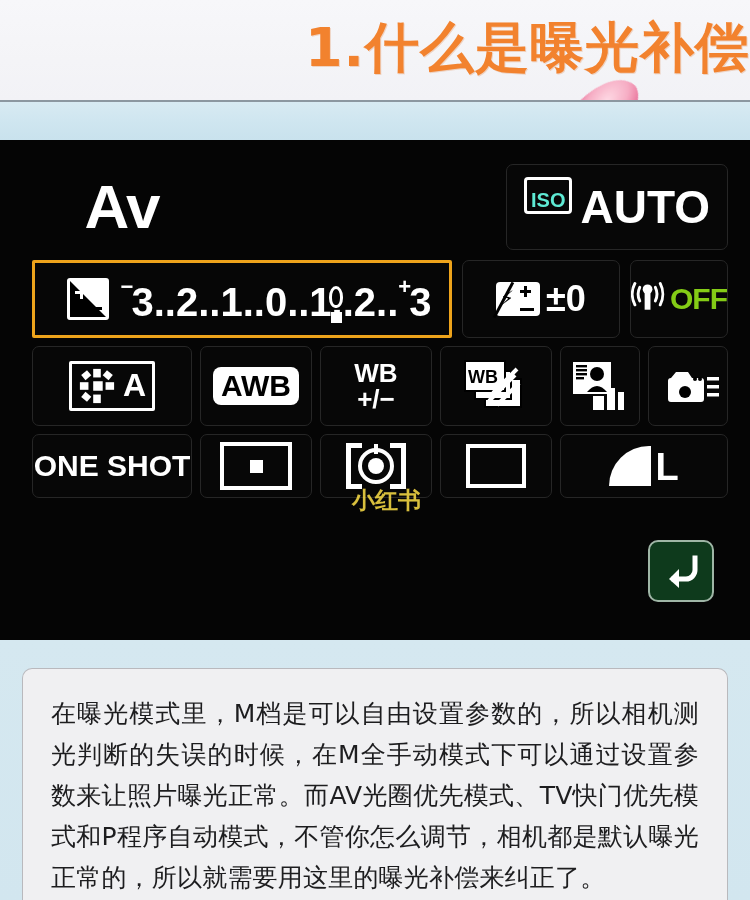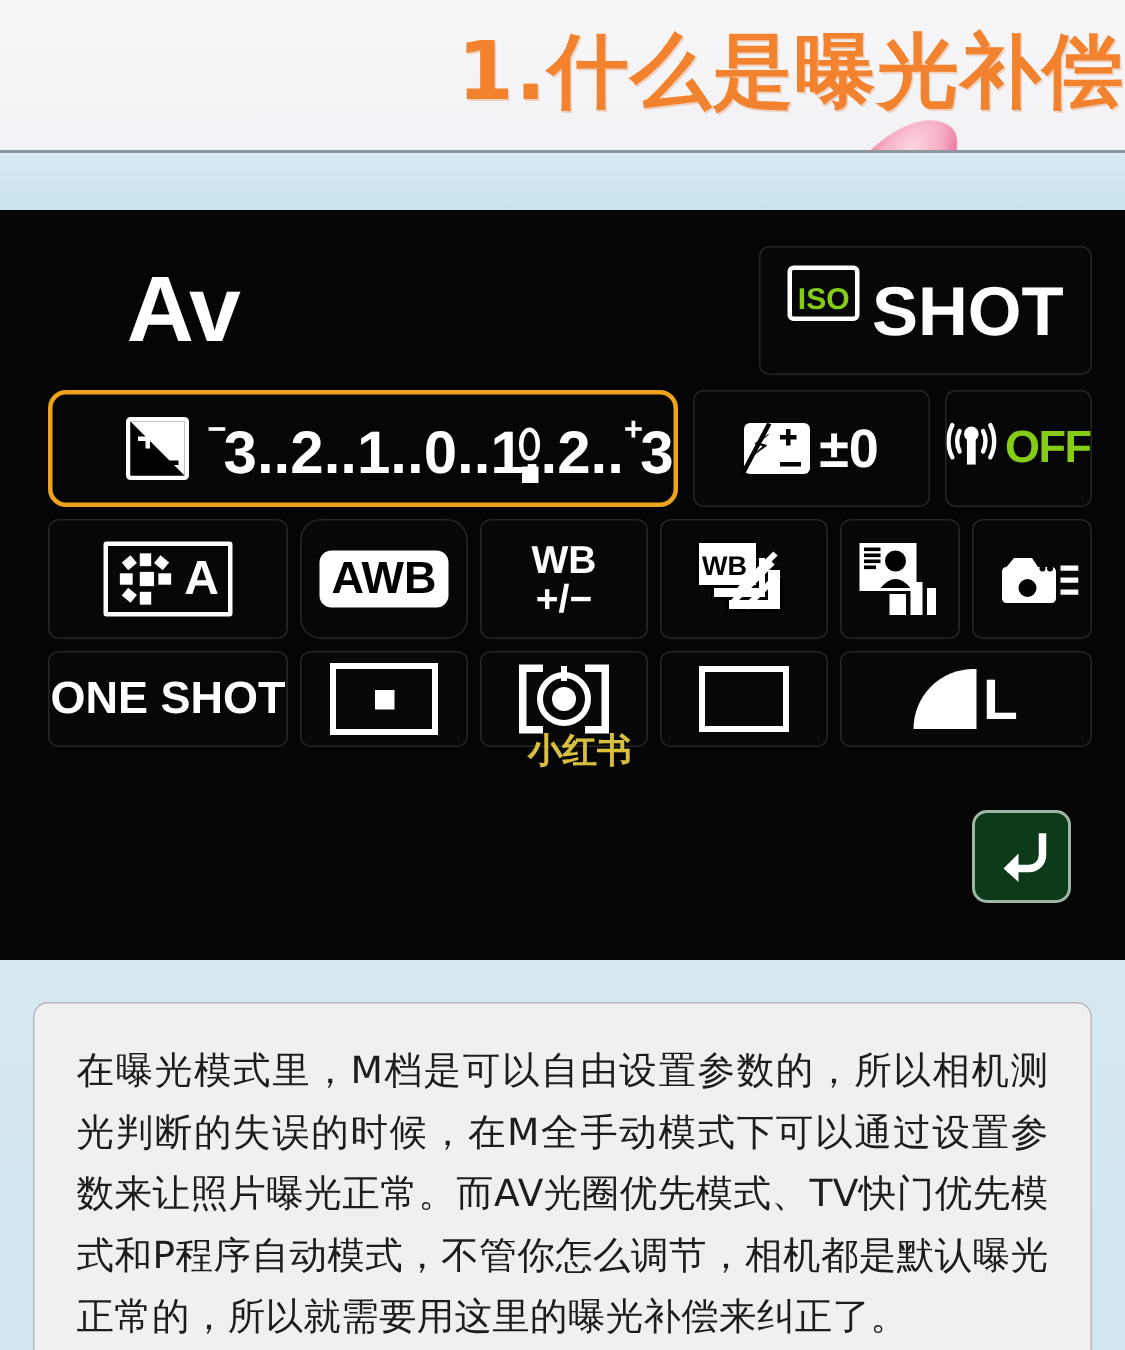--- a/index.html
+++ b/index.html
@@ -80,32 +80,32 @@
 
   
   .mode-av{left:10px;top:12px;width:180px;height:90px;}
   .mode-av .txt{font-size:62px;letter-spacing:-1px;}
   .aperture{left:318px;top:14px;width:118px;height:86px;}
   .aperture .txt{font-size:46px;}
   .isocell{left:484px;top:14px;width:222px;height:86px;}
   .iso-wrap{display:flex;align-items:center;gap:8px;}
   .iso-badge{
     border:3px solid #fff;border-radius:4px;
-    font-size:20px;font-weight:bold;color:#84cc16;
+    font-size:20px;font-weight:bold;color:#5eead4;
     padding:10px 4px 1px 4px;line-height:20px;
     font-family:"Liberation Sans",sans-serif;
     position:relative;top:-12px;
   }
   .iso-auto{font-size:46px;font-weight:bold;color:#fff;}
 
   
   .expcomp{
     left:10px;top:110px;width:420px;height:78px;
-    border:3px solid #eda31b;border-radius:12px;background:#060606;
-    justify-content:flex-end;
+    border:3px solid #eda31b;border-radius:2px;background:#060606;
+    justify-content:center;
   }
   .ec-icon{
     width:42px;height:42px;margin-left:14px;margin-right:12px;
     position:relative;flex:none;
     border:3px solid #fff;border-radius:3px;background:#000;
     box-sizing:border-box;
   }
   .ec-icon .tri{
     position:absolute;left:0;top:0;width:100%;height:100%;
     background:linear-gradient(225deg,#fff 0%,#fff 49.5%,#000 50.5%,#000 100%);
@@ -159,21 +159,21 @@
   .fc-icon .p:after{left:4px;top:0;width:3px;height:11px;}
   .fc-icon .m{position:absolute;right:6px;bottom:5px;width:14px;height:3px;background:#000;}
   .fc-val{font-size:36px;font-weight:bold;color:#fff;}
   .wifi{left:608px;top:110px;width:98px;height:78px;}
   .wifi-txt{font-size:30px;font-weight:bold;color:#84cc16;letter-spacing:-1px;}
   .wifi-svg{margin-right:2px;}
 
   
   .r3{top:196px;height:80px;}
   .r3a{left:10px;width:160px;}
-  .r3b{left:178px;width:112px;border-radius:14px;}
+  .r3b{left:178px;width:112px;}
   .r3c{left:298px;width:112px;}
   .r3d{left:418px;width:112px;}
   .r3e{left:538px;width:80px;}
   .r3f{left:626px;width:80px;}
 
   .ps-box{
     width:86px;height:50px;border:3px solid #fff;border-radius:2px;
     position:relative;box-sizing:border-box;display:flex;align-items:center;
   }
   .ps-star{position:relative;left:6px;width:38px;height:38px;}
@@ -268,21 +268,21 @@
  <div class="lcd-inner">
 
   <div class="cell mode-av noborder">
     <span class="txt">Av</span>
   </div>
 
 
   <div class="cell isocell">
     <span class="iso-wrap">
       <span class="iso-badge">ISO</span>
-      <span class="iso-auto">SHOT</span>
+      <span class="iso-auto">AUTO</span>
     </span>
   </div>
 
   <div class="cell expcomp">
     <span class="ec-icon">
       <span class="tri"></span>
       <span class="plus"></span>
       <span class="minus"></span>
     </span>
     <span class="ec-scale">

